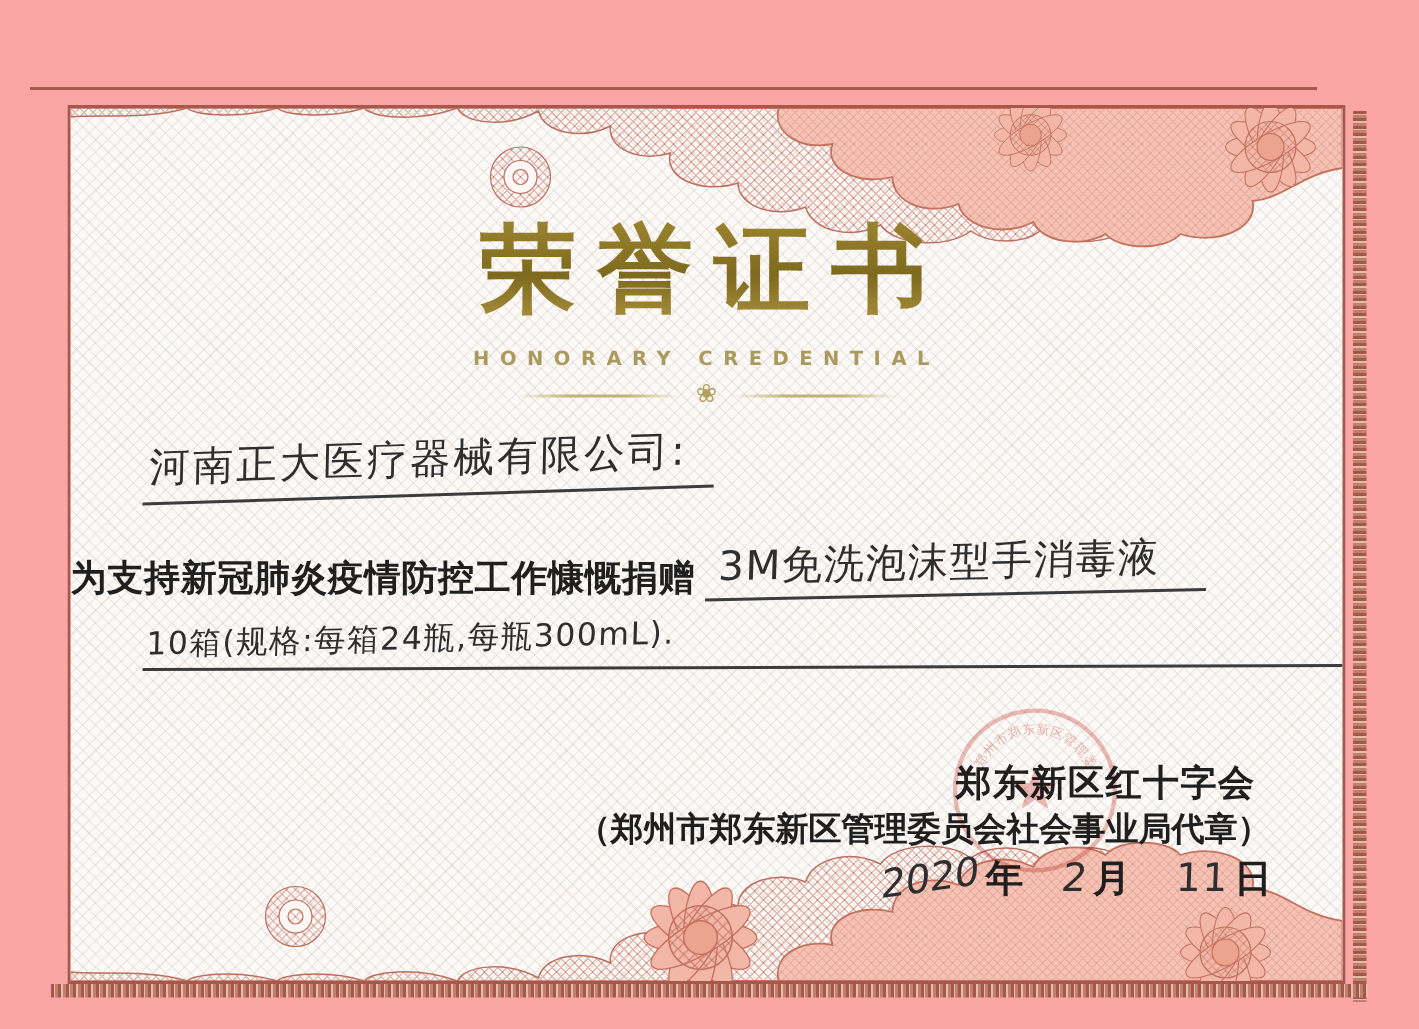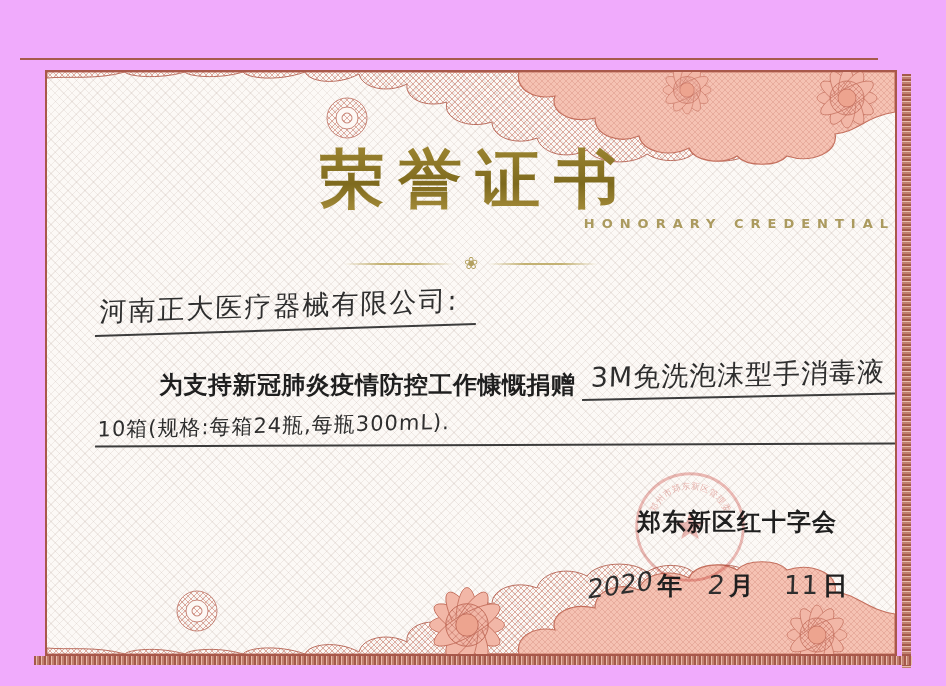--- a/index.html
+++ b/index.html
@@ -1,16 +1,16 @@
 <!DOCTYPE html>
 <html><head>
 <meta charset="utf-8">
 <style>
   html,body{margin:0;padding:0;background:#ffffff;}
-  .photo{position:relative;width:946px;height:686px;background:#f0abfc;overflow:hidden;
+  .photo{position:relative;width:946px;height:686px;background:#fca5a5;overflow:hidden;
          font-family:"DejaVu Serif","Liberation Serif",serif;}
 
   
   .outer-top-line{position:absolute;left:20px;top:58px;width:858px;height:2px;background:#a65a4b;}
   .right-strip{position:absolute;left:902px;top:74px;width:9px;height:594px;
     background:repeating-linear-gradient(180deg,#a4584a 0 2px,#e8bcab 2px 3px,#c07f6f 3px 5px);}
   .bottom-strip{position:absolute;left:34px;top:656px;width:878px;height:9px;
     background:repeating-linear-gradient(90deg,#a4584a 0 2px,#e8bcab 2px 3px,#c07f6f 3px 5px);}
 
   
@@ -22,37 +22,37 @@
 
   .lace{position:absolute;left:0;width:848px;pointer-events:none;}
   .lace.top{top:0;height:95px;}
   .lace.bottom{bottom:0;height:105px;}
 
   .title{position:absolute;top:64px;left:0;width:100%;text-align:center;
     font-size:64px;font-weight:700;letter-spacing:14px;padding-left:10px;box-sizing:border-box;
     background:linear-gradient(180deg,#a38b35 0%,#7e6a1e 55%,#b59a45 100%);
     -webkit-background-clip:text;background-clip:text;color:transparent;
     -webkit-text-fill-color:transparent;}
-  .subtitle{position:absolute;top:144px;left:0;width:100%;text-align:right;
+  .subtitle{position:absolute;top:160px;left:0;width:100%;text-align:center;
     font-size:13px;font-weight:700;letter-spacing:7px;color:#ab9a5e;
     font-family:"DejaVu Sans","Liberation Sans",sans-serif;}
   .divider{position:absolute;top:183px;left:0;width:100%;display:flex;align-items:center;justify-content:center;gap:10px;}
   .divider .rule{width:110px;height:2px;background:linear-gradient(90deg,transparent,#c3b172,#c3b172,transparent);}
   .divider .florette{font-size:17px;color:#b3a05f;line-height:1;}
 
   .printed{font-weight:700;color:#1f1f1f;}
   .hw{font-family:"DejaVu Sans","Liberation Sans",sans-serif;color:#2e2e2e;
       transform:skewX(-3deg);display:inline-block;}
 
   .recipient{position:absolute;left:48px;top:222px;font-size:27px;letter-spacing:2px;
     border-bottom:2px solid #3c3c3c;padding:0 18px 5px 4px;transform:rotate(-1.8deg) skewX(-3deg);
     transform-origin:left bottom;}
 
   .donation-row{position:absolute;left:0;top:288px;width:100%;white-space:nowrap;}
-  .intro{font-size:24px;letter-spacing:.5px;margin-left:112px;}
+  .intro{font-size:24px;letter-spacing:.5px;}
   .donation-item{font-size:27px;letter-spacing:1px;border-bottom:2px solid #3c3c3c;
     min-width:318px;padding:0 8px 3px 8px;margin-left:6px;
     transform:rotate(-1.2deg) skewX(-3deg);transform-origin:left bottom;vertical-align:bottom;}
 
   .qty-line{position:absolute;left:48px;top:332px;width:800px;height:40px;
     border-bottom:2px solid #3c3c3c;transform:rotate(-.2deg);}
   .qty-text{font-size:21px;letter-spacing:1px;transform:rotate(-1deg) skewX(-3deg);
     transform-origin:left bottom;position:absolute;left:2px;bottom:2px;}
 
   .gratitude{position:absolute;top:384px;left:0;width:100%;text-align:center;
@@ -144,20 +144,21 @@
     <div class="donation-row">
       <span class="intro printed">为支持新冠肺炎疫情防控工作慷慨捐赠</span><span class="donation-item hw">3M免洗泡沫型手消毒液</span>
     </div>
 
     <div class="qty-line">
       <span class="qty-text hw">10箱(规格:每箱24瓶,每瓶300mL).</span>
     </div>
 
 
     <div class="issuer printed">郑东新区红十字会</div>
+    <div class="issuer-note printed">（郑州市郑东新区管理委员会社会事业局代章）</div>
 
     <div class="date-row">
       <span class="hw hw-year">2020</span><span class="date-label">年</span><span class="hw hw-month">2</span><span class="date-label">月</span><span class="hw hw-day">11</span><span class="date-label">日</span>
     </div>
 
     <svg class="seal" viewBox="0 0 124 124">
       <circle cx="62" cy="62" r="56" fill="none" stroke="rgba(200,55,45,0.55)" stroke-width="3"></circle>
       <polygon points="62,46 65.8,56.7 77.2,57.1 68.2,64 71.4,74.9 62,68.5 52.6,74.9 55.8,64 46.8,57.1 58.2,56.7" fill="rgba(200,55,45,0.55)"></polygon>
       <text font-size="9" fill="rgba(200,55,45,0.6)" letter-spacing="0.5" font-family="DejaVu Sans, Liberation Sans, sans-serif">
         <textPath href="#sealArc" startOffset="2">郑州市郑东新区管理委员会社会事业局</textPath>

